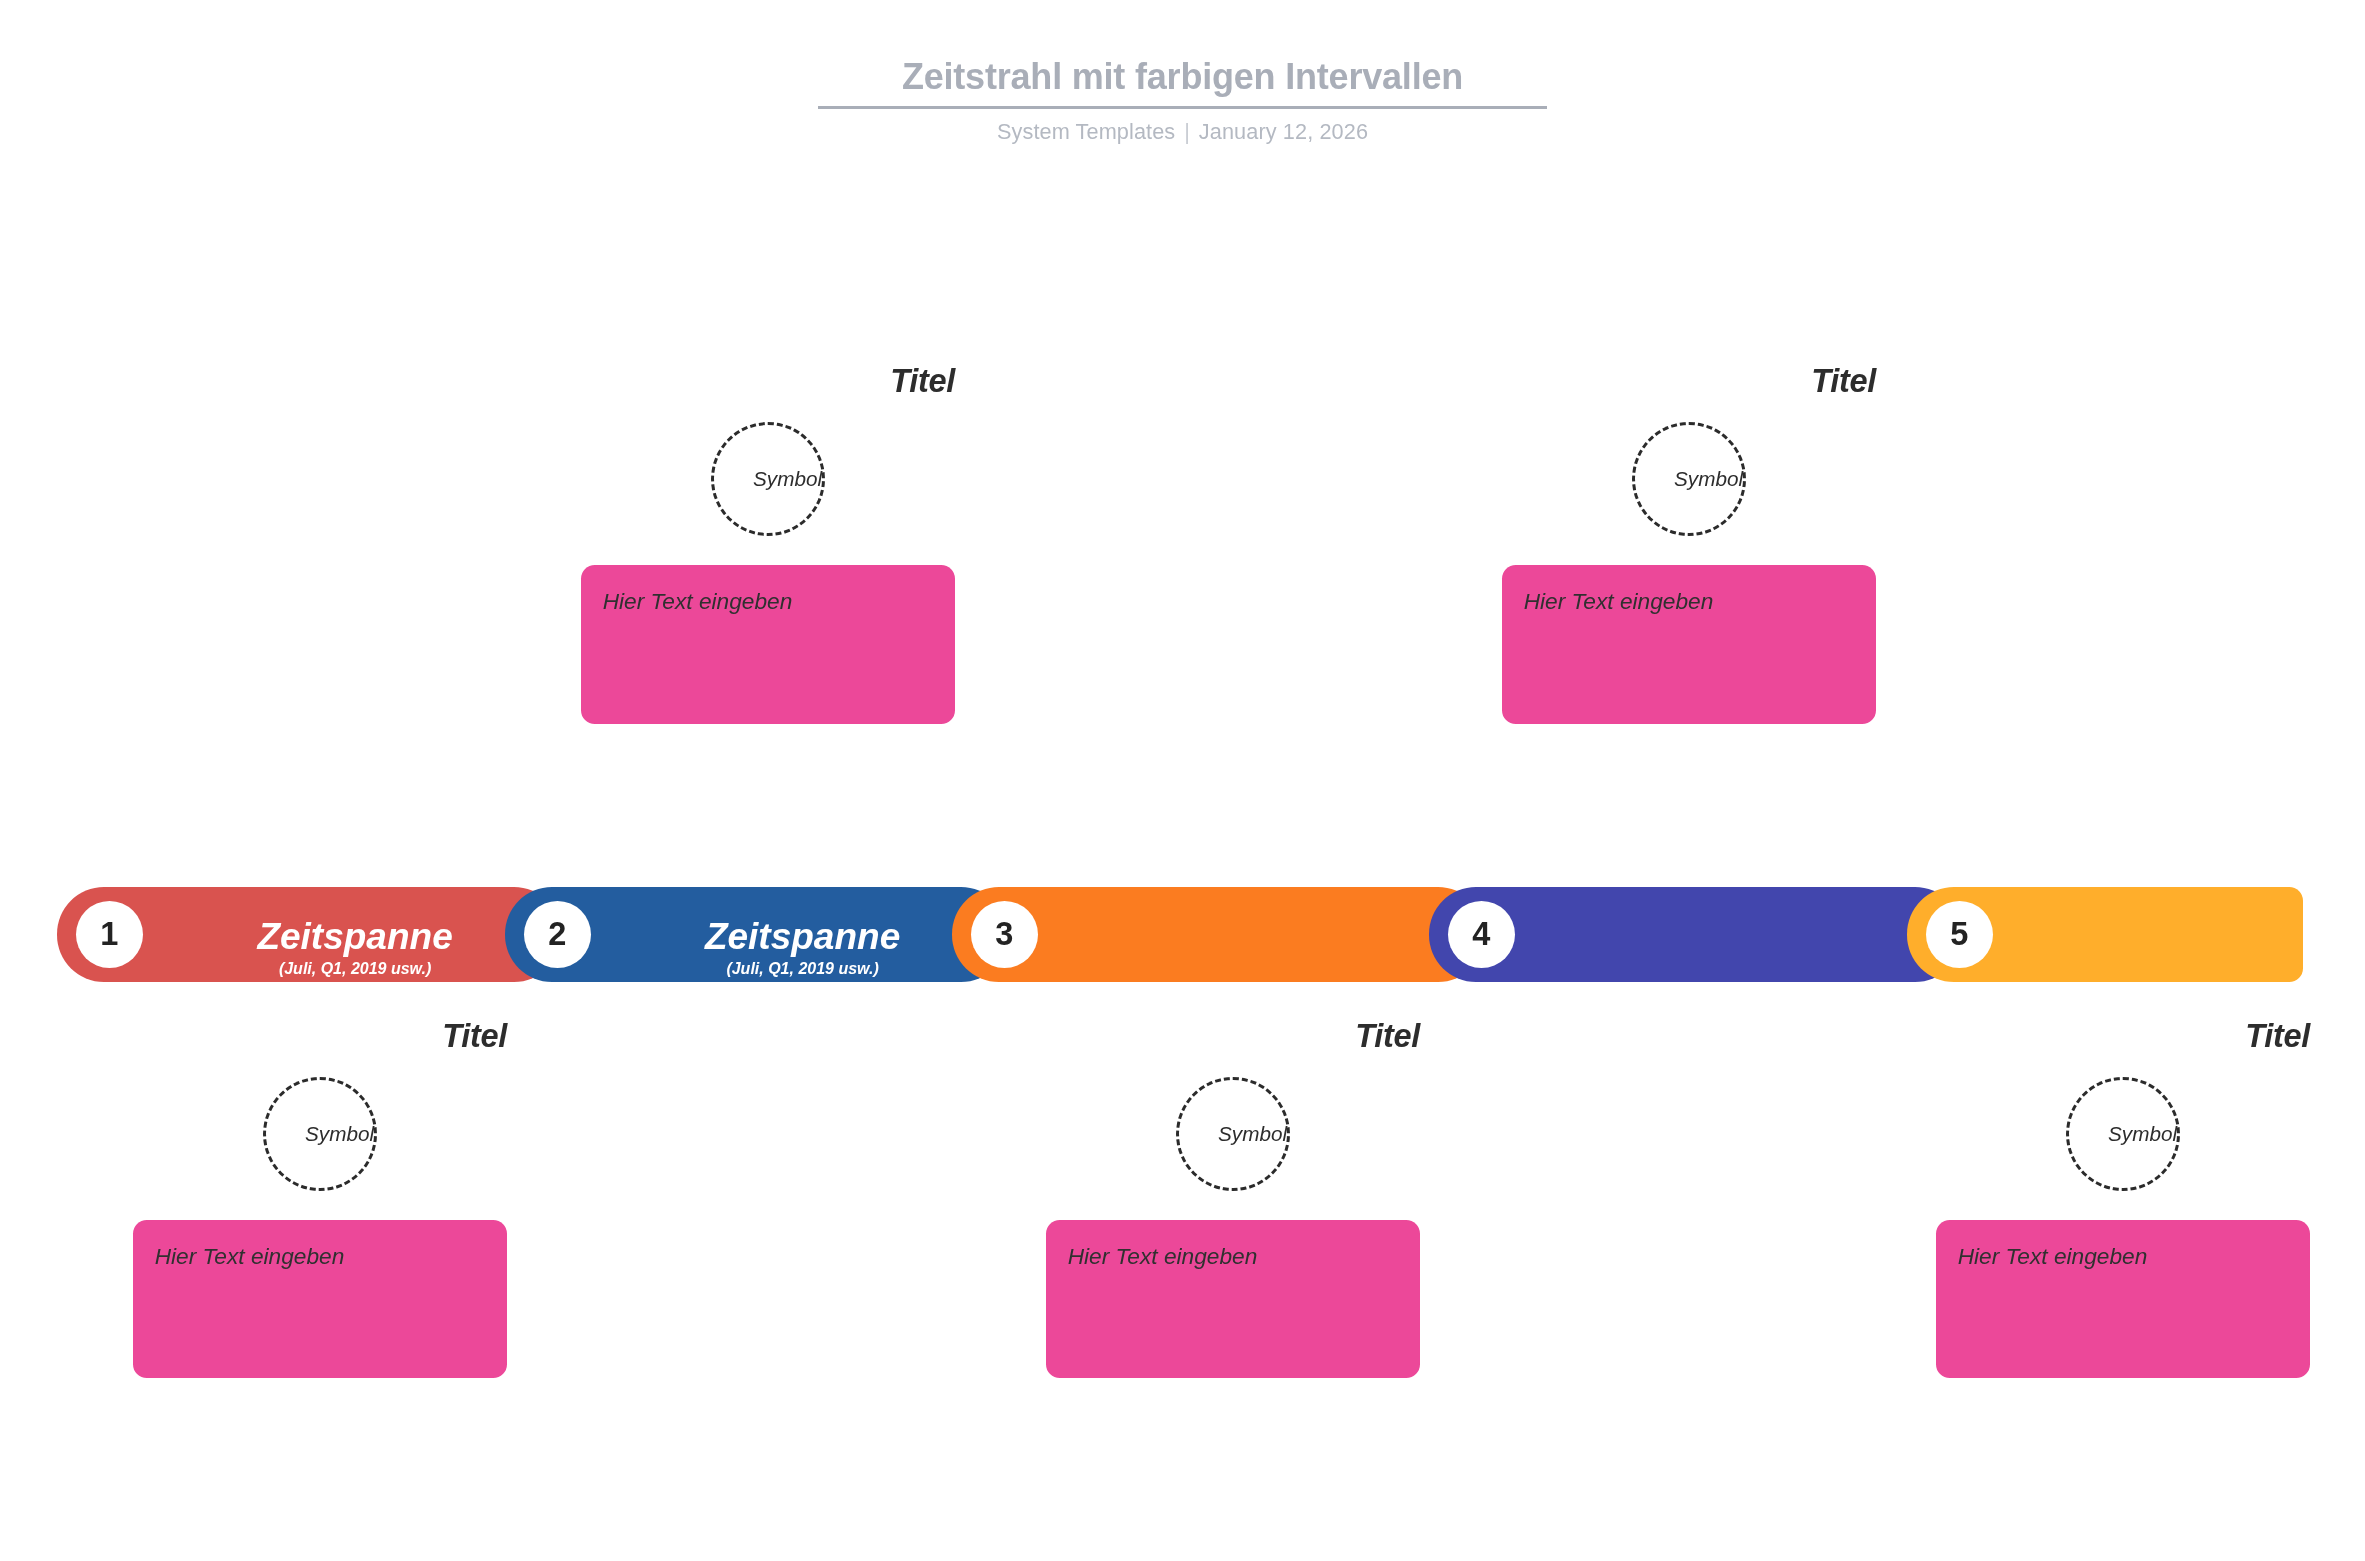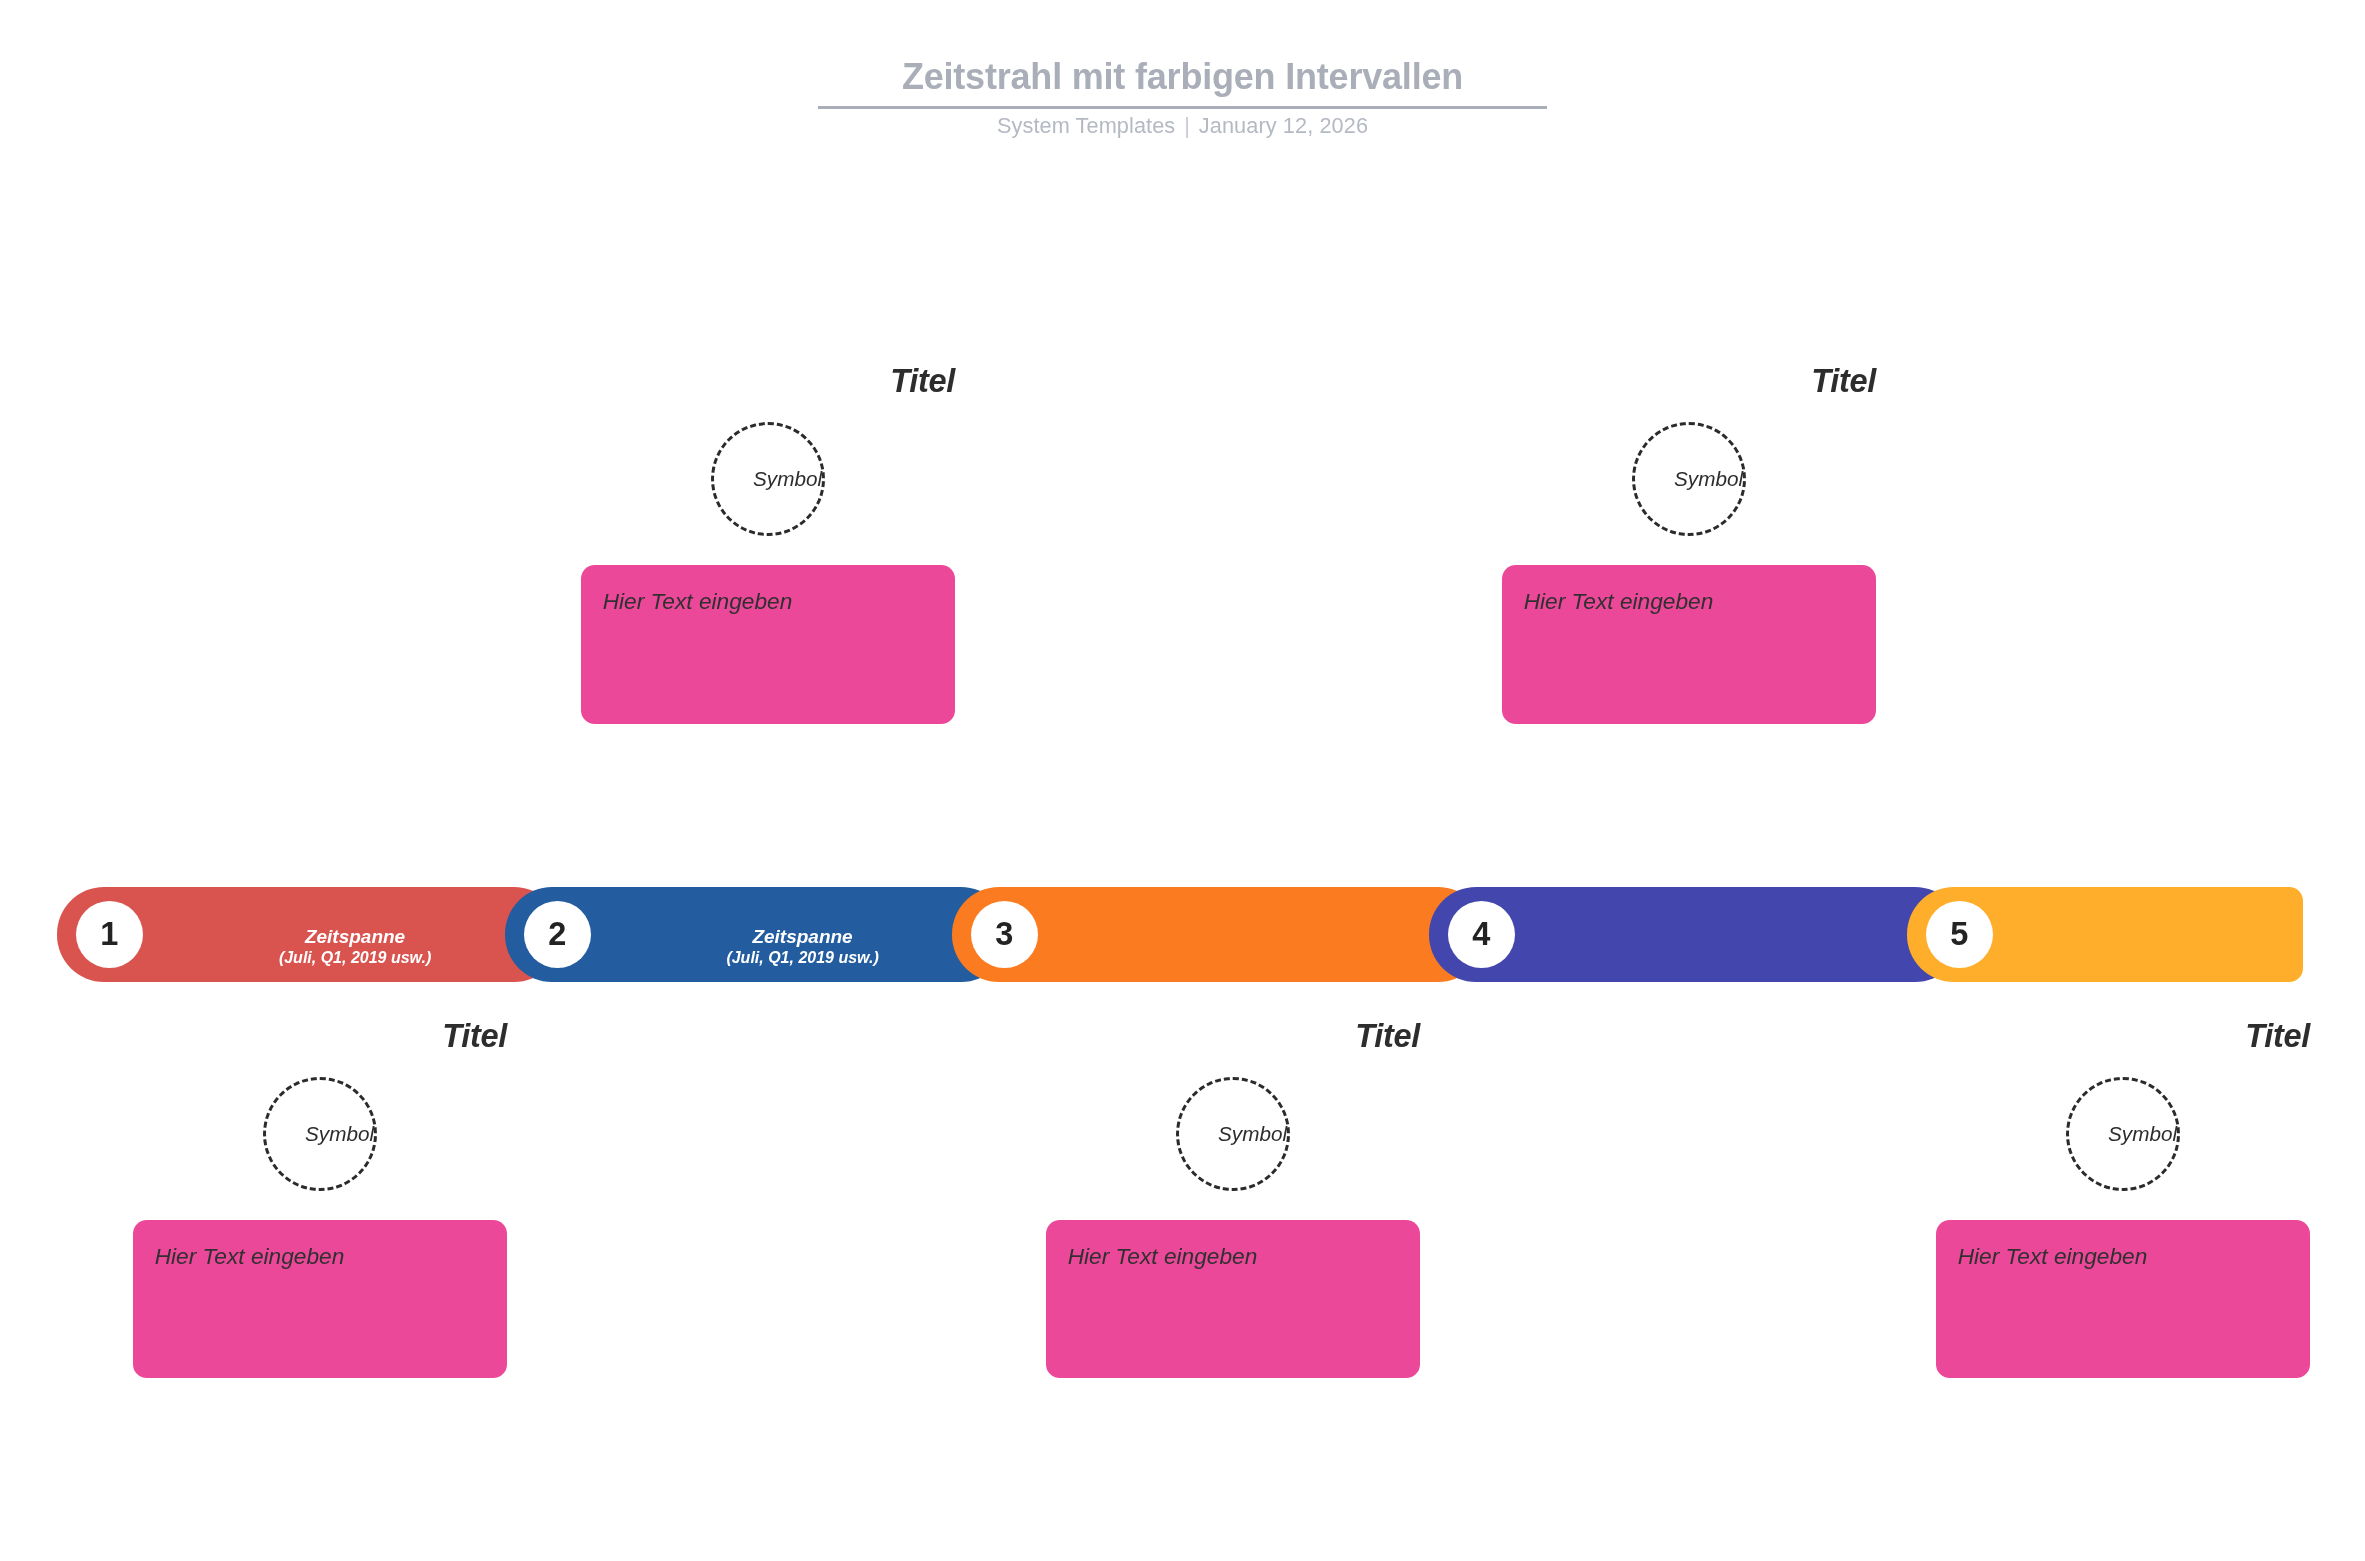--- a/index.html
+++ b/index.html
@@ -37,21 +37,21 @@
   }
 
   .title-rule {
     width: 729px;
     height: 3px;
     background: #a9aeb8;
     margin: 9.9px auto 0 auto;
   }
 
   .doc-subtitle {
-    margin-top: 4px;
+    margin-top: 10px;
     font-size: 21.7px;
     color: #b4b9c2;
     letter-spacing: 0.1px;
   }
   .doc-subtitle .sep {
     display: inline-block;
     margin: 0 8.9px;
     color: #c8ccd3;
     font-weight: 300;
   }
@@ -100,21 +100,21 @@
     right: 9.9px;
     top: 50%;
     transform: translateY(-50%);
     text-align: center;
     color: #ffffff;
     font-style: italic;
     font-weight: bold;
     line-height: 1.22;
     pointer-events: none;
   }
-  .seg-label .l1 { font-size: 19px; display: block; margin-top: 23px; }
+  .seg-label .l1 { font-size: 37px; display: block; margin-top: 23px; }
   .seg-label .l2 { font-size: 16px; display: block; font-style: italic; }
 
   
   .card {
     position: absolute;
     width: 374px;
   }
 
   .card-title {
     text-align: right;

